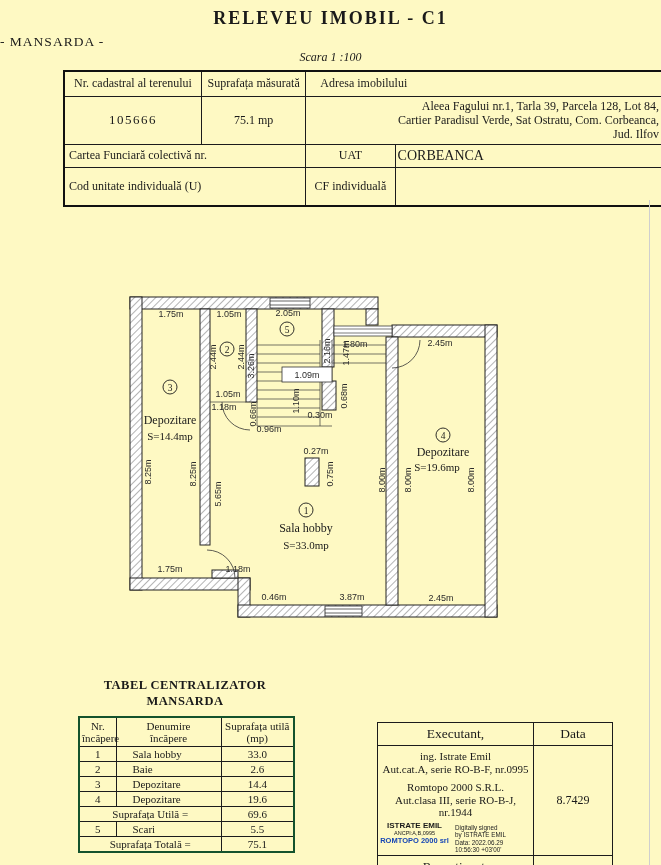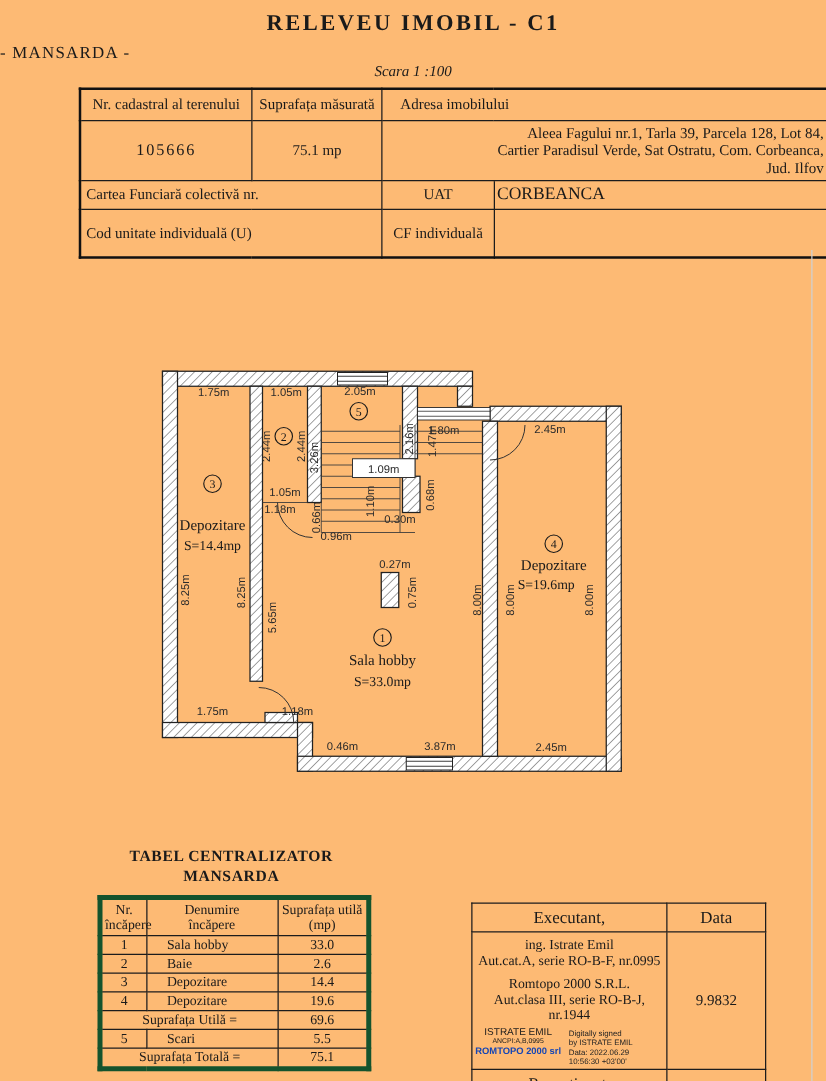--- a/index.html
+++ b/index.html
@@ -1,16 +1,16 @@
 <!DOCTYPE html>
 <html><head>
 <meta charset="utf-8">
 <style>
   html,body{margin:0;padding:0;background:#e8e8e8;}
-  .page{position:relative;width:661px;height:865px;background:#fdba74;overflow:hidden;
+  .page{position:relative;width:661px;height:865px;background:#fef9c3;overflow:hidden;
         font-family:"Liberation Serif", serif;color:#1a1a1a;}
   .abs{position:absolute;}
   
   .title-main{top:8px;left:0;width:661px;text-align:center;font-size:18px;font-weight:bold;letter-spacing:2px;}
   .title-sub{top:34px;left:0;width:661px;text-align:left;font-size:13.5px;letter-spacing:1px;}
   .title-scale{top:50px;left:0;width:661px;text-align:center;font-size:12px;font-style:italic;}
   
   table{border-collapse:collapse;}
   .hdr{top:70px;left:42px;width:602px;table-layout:fixed;margin-left:21px;}
   .hdr td{border:1.6px solid #1c1c1c;font-size:12px;padding:0 4px;vertical-align:middle;}
@@ -21,34 +21,34 @@
   .hdr .corb{font-size:14px;padding-left:2px;}
   
   svg.plan{position:absolute;left:0;top:0;z-index:0;}
   .dim{font-family:"Liberation Sans", sans-serif;font-size:9px;fill:#2b2b2b;}
   .rname{font-family:"Liberation Serif", serif;font-size:12px;fill:#1a1a1a;}
   .rarea{font-family:"Liberation Serif", serif;font-size:11px;fill:#1a1a1a;}
   .cnum{font-family:"Liberation Serif", serif;font-size:9.5px;fill:#1a1a1a;}
   
   .tc1{top:678px;left:80px;width:210px;text-align:center;font-size:12.5px;font-weight:bold;letter-spacing:.5px;}
   .tc2{top:694px;left:80px;width:210px;text-align:center;font-size:12.5px;font-weight:bold;letter-spacing:.5px;}
-  .sum{top:716px;left:78px;width:215px;table-layout:fixed;border:4px solid #14532d;}
+  .sum{top:716px;left:78px;width:215px;table-layout:fixed;border:2px solid #14532d;}
   .sum td{border:1.4px solid #1c1c1c;font-size:11px;text-align:center;padding:0 2px;height:14px;}
   .sum td.l{text-align:left;padding-left:16px;}
   .sum .h{font-size:11px;line-height:12px;height:28px;}
   
   .exec{top:722px;left:377px;width:235px;table-layout:fixed;border:1.6px solid #1c1c1c;}
   .exec td{border:1.4px solid #1c1c1c;vertical-align:middle;text-align:center;}
   .exec .hh{font-size:13.5px;height:20px;}
   .exec .body{height:104px;font-size:11px;line-height:12.5px;vertical-align:top;padding-top:4px;}
   .exec .foot{height:26px;font-size:13px;vertical-align:top;padding-top:3px;}
   .grp{margin-top:6px;}
   .stamp{display:flex;justify-content:center;gap:5px;margin-top:3px;}
   .stamp-l{width:72px;text-align:center;font-family:"Liberation Sans", sans-serif;}
-  .stamp-name{font-size:8px;font-weight:normal;line-height:8.5px;}
+  .stamp-name{font-size:8px;font-weight:bold;line-height:8.5px;}
   .stamp-id{font-size:5.5px;line-height:7px;}
   .stamp-co{font-size:7.5px;font-weight:bold;line-height:8px;}
   .stamp-r{width:78px;text-align:left;font-family:"Liberation Sans", sans-serif;font-size:6.3px;line-height:7.5px;color:#222;padding-top:2px;}
   .scan-edge{top:200px;left:649px;width:1px;height:665px;background:#cfcfcf;}
 </style>
 </head>
 <body>
 
 <div class="page">
 
@@ -293,21 +293,21 @@
             <div class="stamp-co" id="stamp-co" style="color: rgb(22, 70, 181);">ROMTOPO 2000 srl</div>
           </div>
           <div class="stamp-r">
             <div>Digitally signed</div>
             <div>by ISTRATE EMIL</div>
             <div>Data: 2022.06.29</div>
             <div>10:56:30 +03'00'</div>
           </div>
         </div>
       </td>
-      <td style="font-size:12px">9.9832</td>
+      <td style="font-size:12px">8.7429</td>
     </tr>
     <tr>
       <td class="foot">Recepționat,</td>
       <td class="foot"></td>
     </tr>
   </tbody>
     </table>
 
   <div class="abs scan-edge"></div>
 </div>

